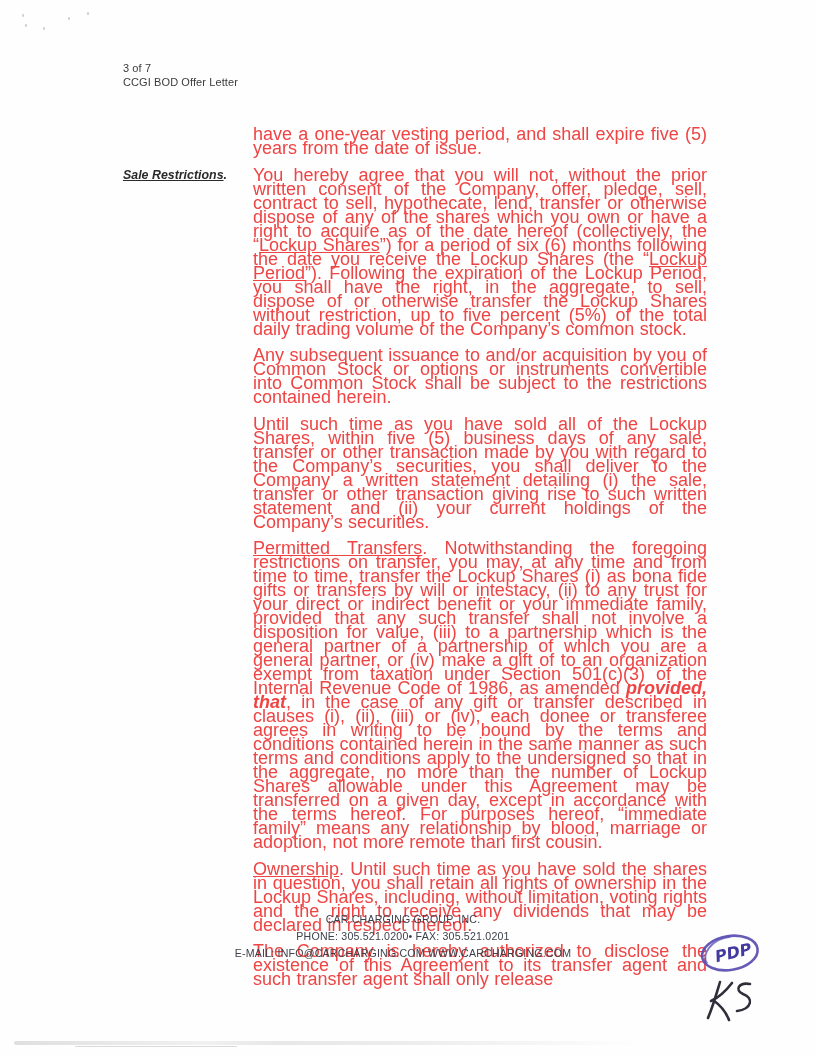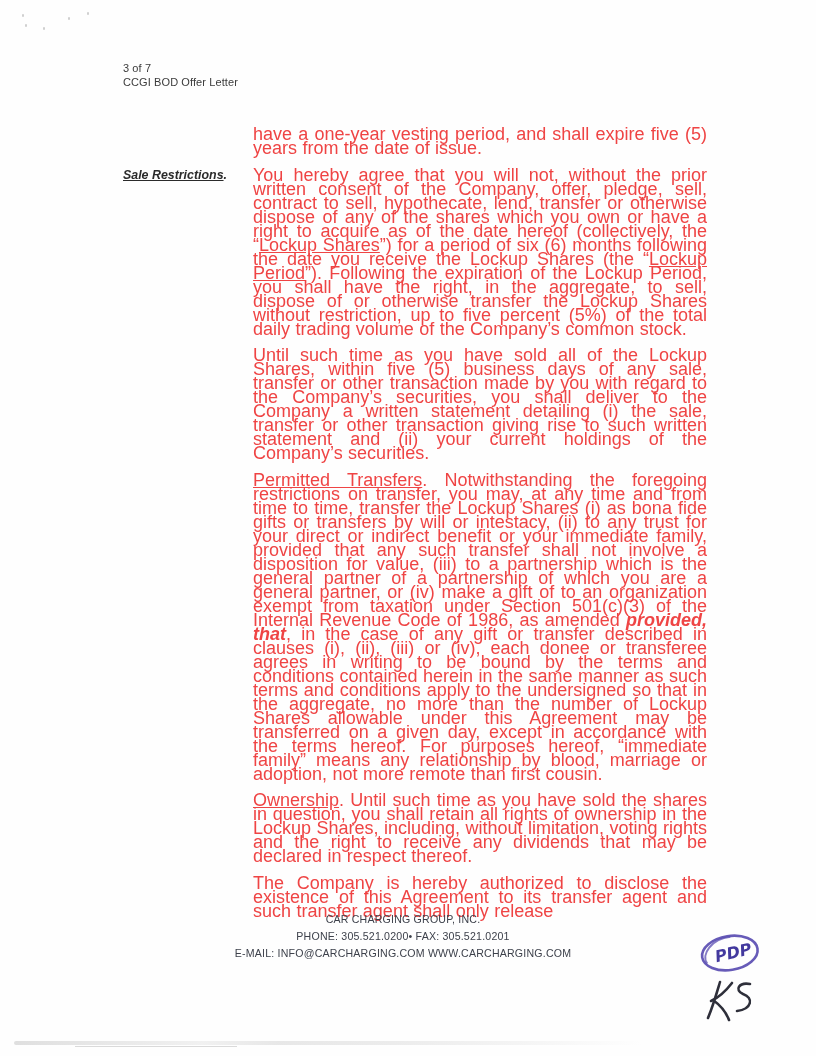--- a/index.html
+++ b/index.html
@@ -79,20 +79,24 @@
       <div class="section-row">
         <div class="label-col"></div>
         <div class="para-col"><span>have a one-year vesting period, and shall expire five (5) years from the date of issue.</span></div>
       </div>
       <div class="section-row">
         <div class="label-col"><span class="lbl-text">Sale Restrictions</span><span>.</span></div>
         <div class="para-col"><span>You hereby agree that you will not, without the prior written consent of the Company, offer, pledge, sell, contract to sell, hypothecate, lend, transfer or otherwise dispose of any of the shares which you own or have a right to acquire as of the date hereof (collectively, the “</span><span class="seg-u">Lockup Shares</span><span>”) for a period of six (6) months following the date you receive the Lockup Shares (the “</span><span class="seg-u">Lockup Period</span><span>”).  Following the expiration of the Lockup Period, you shall have the right, in the aggregate, to sell, dispose of or otherwise transfer the Lockup Shares without restriction, up to five percent (5%) of the total daily trading volume of the Company’s common stock.</span></div>
       </div>
       <div class="section-row">
         <div class="label-col"></div>
+        <div class="para-col"><span>Any subsequent issuance to and/or acquisition by you of Common Stock or options or instruments convertible into Common Stock shall be subject to the restrictions contained herein.</span></div>
+      </div>
+      <div class="section-row">
+        <div class="label-col"></div>
         <div class="para-col"><span>Until such time as you have sold all of the Lockup Shares, within five (5) business days of any sale, transfer or other transaction made by you with regard to the Company’s securities, you shall deliver to the Company a written statement detailing (i) the sale, transfer or other transaction giving rise to such written statement and (ii) your current holdings of the Company’s securities.</span></div>
       </div>
       <div class="section-row">
         <div class="label-col"></div>
         <div class="para-col"><span class="seg-u">Permitted Transfers</span><span>.  Notwithstanding the foregoing restrictions on transfer, you may, at any time and from time to time, transfer the Lockup Shares (i) as bona fide gifts or transfers by will or intestacy, (ii) to any trust for your direct or indirect benefit or your immediate family, provided that any such transfer shall not involve a disposition for value, (iii) to a partnership which is the general partner of a partnership of which you are a general partner, or (iv) make a gift of to an organization exempt from taxation under Section 501(c)(3) of the Internal Revenue Code of 1986, as amended </span><span class="seg-i">provided, that</span><span>, in the case of any gift or transfer described in clauses (i), (ii), (iii) or (iv), each donee or transferee agrees in writing to be bound by the terms and conditions contained herein in the same manner as such terms and conditions apply to the undersigned so that in the aggregate, no more than the number of Lockup Shares allowable under this Agreement may be transferred on a given day, except in accordance with the terms hereof. For purposes hereof, “immediate family” means any relationship by blood, marriage or adoption, not more remote than first cousin.</span></div>
       </div>
       <div class="section-row">
         <div class="label-col"></div>
         <div class="para-col"><span class="seg-u">Ownership</span><span>. Until such time as you have sold the shares in question, you shall retain all rights of ownership in the Lockup Shares, including, without limitation, voting rights and the right to receive any dividends that may be declared in respect thereof.</span></div>
       </div>

